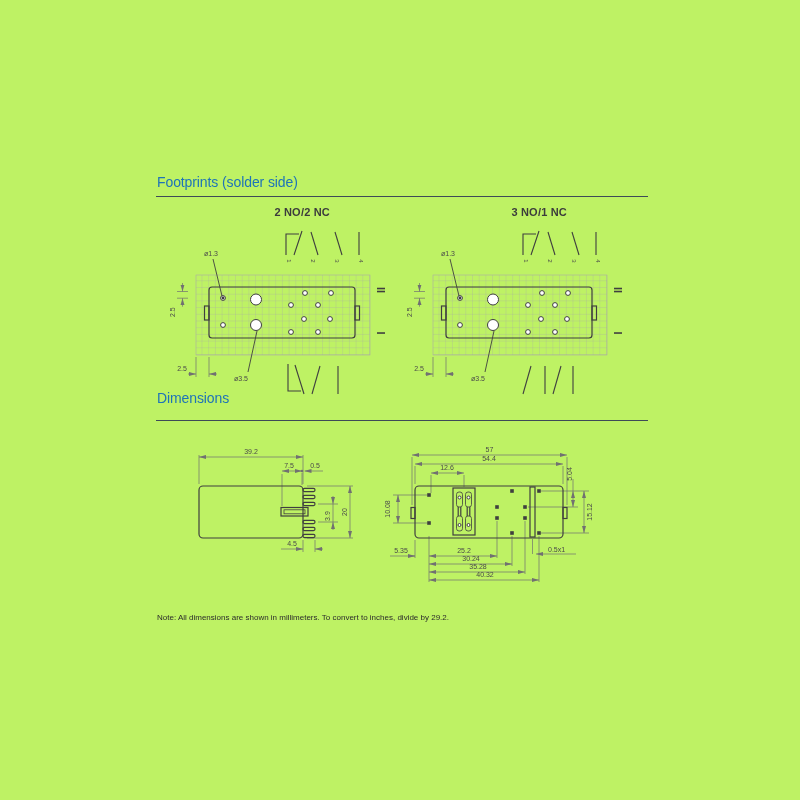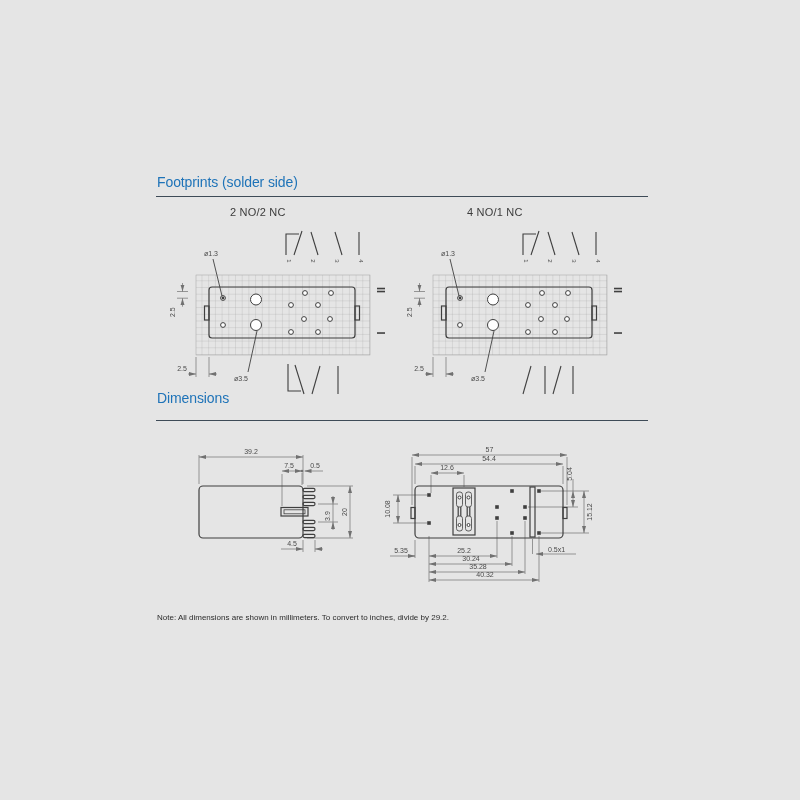--- a/index.html
+++ b/index.html
@@ -1,21 +1,21 @@
 <!DOCTYPE html>
 <html><head>
 <meta charset="utf-8">
 <style>
   *{margin:0;padding:0;box-sizing:border-box}
   html,body{width:800px;height:800px;background:#fff}
   body{font-family:"Liberation Sans",sans-serif;position:relative}
-  .page{position:absolute;inset:0;background:#e5e5e5}
+  .page{position:absolute;inset:0;background:#bef264}
   .hdr{position:absolute;left:157px;font-size:14px;color:#1e73b8;letter-spacing:-0.1px}
   .rule{position:absolute;left:156px;width:492px;border-top:1.5px solid #3e4b57}
-  .fptitle{position:absolute;top:206px;width:100px;text-align:left;font-size:11px;font-weight:normal;color:#3c3c3c;letter-spacing:.2px}
+  .fptitle{position:absolute;top:206px;width:100px;text-align:right;font-size:11px;font-weight:bold;color:#3c3c3c;letter-spacing:.2px}
   .note{position:absolute;left:157px;top:613px;font-size:8px;color:#2b2b2b}
   svg.abs{position:absolute;overflow:visible}
   svg text{font-family:"Liberation Sans",sans-serif;fill:#4a4a4a}
   .draw path,.draw rect,.draw line{fill:none;stroke:#3f3f3f;stroke-width:1.2}
   .draw rect.thin{stroke-width:.8}
   .hole{fill:#fff;stroke:#3f3f3f;stroke-width:1}
   .sym path{fill:none;stroke:#3f3f3f;stroke-width:1.1}
   .dim path,.dim line{fill:none;stroke:#717171;stroke-width:.7}
   .dim .ldr{stroke:#3f3f3f;stroke-width:.9}
   .pin{fill:#3f3f3f;stroke:none}
@@ -33,21 +33,21 @@
       <marker id="ah" viewBox="0 0 10 7" refX="10" refY="3.5" markerUnits="userSpaceOnUse" markerWidth="7" markerHeight="5" orient="auto-start-reverse">
         <path d="M0,0.6 L10,3.5 L0,6.4 Z" fill="#717171"></path>
       </marker>
     </defs>
   </svg>
 
   <div class="hdr" style="top:174px">Footprints (solder side)</div>
   <div class="rule" style="top:196px"></div>
 
   <div class="fptitle" style="left:230px">2 NO/2 NC</div>
-  <div class="fptitle" style="left:467px">4 NO/1 NC</div>
+  <div class="fptitle" style="left:467px">3 NO/1 NC</div>
 
   <svg class="abs" style="left:168px;top:220px" width="235" height="195" viewBox="0 0 235 195">
     <defs>
       <pattern id="grid1" width="6.7" height="6.7" patternUnits="userSpaceOnUse">
         <path d="M6.7,0 H0 V6.7" fill="none" stroke="#a8a8a8" stroke-width="0.55"></path>
       </pattern>
     </defs>
     <rect x="28" y="55" width="174" height="80" fill="url(#grid1)" stroke="#a8a8a8" stroke-width="0.55"></rect>
     <g class="draw">
       <rect x="41" y="67" width="146" height="51" rx="3"></rect>

